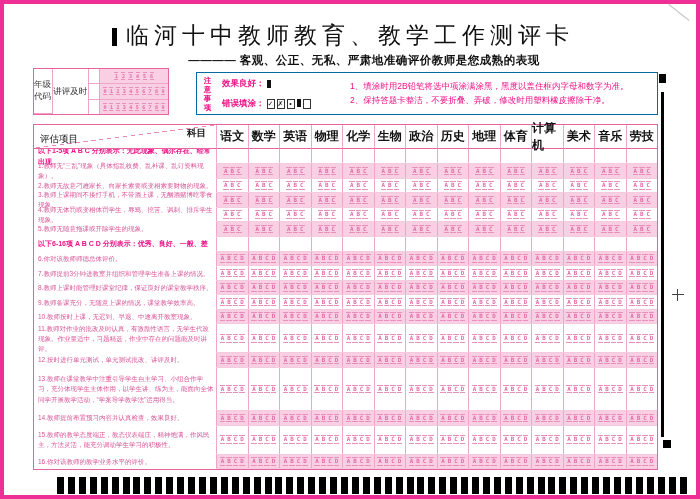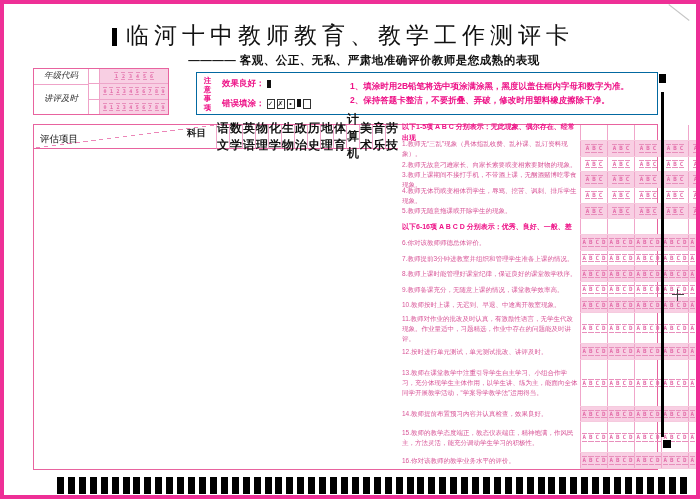--- a/index.html
+++ b/index.html
@@ -10,21 +10,21 @@
   
   .title{position:absolute;top:20px;left:0;width:100%;text-align:center;
          font-size:23px;font-weight:normal;letter-spacing:5px;color:#111;}
   .subtitle{position:absolute;top:53px;left:0;width:648px;text-align:center;
             font-size:11.5px;font-weight:bold;color:#111;letter-spacing:0.5px;margin-left:40px;}
   .title-tick{position:absolute;left:112px;top:28px;width:5px;height:18px;background:#000;}
 
   
   .codes{position:absolute;left:33px;top:68px;width:136px;height:47px;
          border:1px solid #e8639f;display:flex;box-sizing:border-box;background:#fff;}
-  .codes-labels{width:55px;display:flex;flex-direction:column;font-style:italic;}
+  .codes-labels{width:55px;display:flex;flex-direction:row;}
   .c-label{flex:1;display:flex;align-items:center;justify-content:center;
            font-size:8.5px;color:#333;border-right:1px solid #efa3c8;}
   .c-label.first{border-bottom:1px solid #efa3c8;}
   .c-label.tall{flex:2;}
   .codes-blank{width:11px;display:flex;flex-direction:column;}
   .codes-blank div{flex:1;border-right:1px solid #efa3c8;}
   .codes-blank div + div{border-top:1px solid #efa3c8;}
   .codes-digits{flex:1;display:flex;flex-direction:column;background:#f8cfe3;}
   .d-row{flex:1;display:flex;align-items:center;justify-content:space-between;padding:0 3px;}
   .d-row + .d-row{border-top:1px solid #eda5c9;}
@@ -36,26 +36,26 @@
   .notice-label{width:13px;margin-left:4px;font-size:7.5px;line-height:1.2;font-weight:bold;
                 color:#ee1287;word-break:break-all;text-align:center;}
   .fill-examples{width:122px;height:32px;display:flex;flex-direction:column;
                  justify-content:space-between;padding-left:8px;
                  font-size:8.5px;font-weight:bold;color:#ee1287;}
   .fill-row{display:flex;align-items:center;gap:2px;white-space:nowrap;}
   .mark{display:inline-block;width:6px;height:8px;border:1px solid #333;color:#222;
         font-size:7px;line-height:8px;text-align:center;font-weight:bold;}
   .mark.solid-bar{width:4px;border:none;background:#111;}
   .mark.hollow-box{color:transparent;}
-  .instructions{flex:1;font-size:8.5px;font-weight:bold;color:#ee1287;
+  .instructions{flex:1;font-size:8.5px;font-weight:normal;color:#ee1287;
                 line-height:1.55;padding-left:6px;}
 
   
   .eval-table{position:absolute;left:33px;top:124px;width:625px;height:346px;
-              border:1px solid #e8639f;box-sizing:border-box;display:flex;flex-direction:row;background:#fff;}
+              border:1px solid #e8639f;box-sizing:border-box;display:flex;flex-direction:column;background:#fff;}
   .h-row{height:24px;display:flex;flex:0 0 24px;}
   .h-left{width:182px;position:relative;box-sizing:border-box;border-bottom:1px solid #e8639f;
           background:linear-gradient(to bottom right,#fff 49.4%,#ec86b8 49.4%,#ec86b8 50.6%,#fff 50.6%);}
   .corner-tr{position:absolute;top:2px;right:10px;font-size:9.5px;font-weight:bold;color:#111;}
   .corner-bl{position:absolute;bottom:2px;left:6px;font-size:9.5px;font-weight:normal;color:#111;}
   .h-cells{flex:1;display:flex;}
   .sub-cell{flex:1;display:flex;align-items:center;justify-content:center;
             font-size:12px;font-weight:bold;color:#111;
             border-left:1px solid #f0a6ca;border-bottom:1px solid #e8639f;}
   .t-body{flex:1;display:flex;flex-direction:column;}

